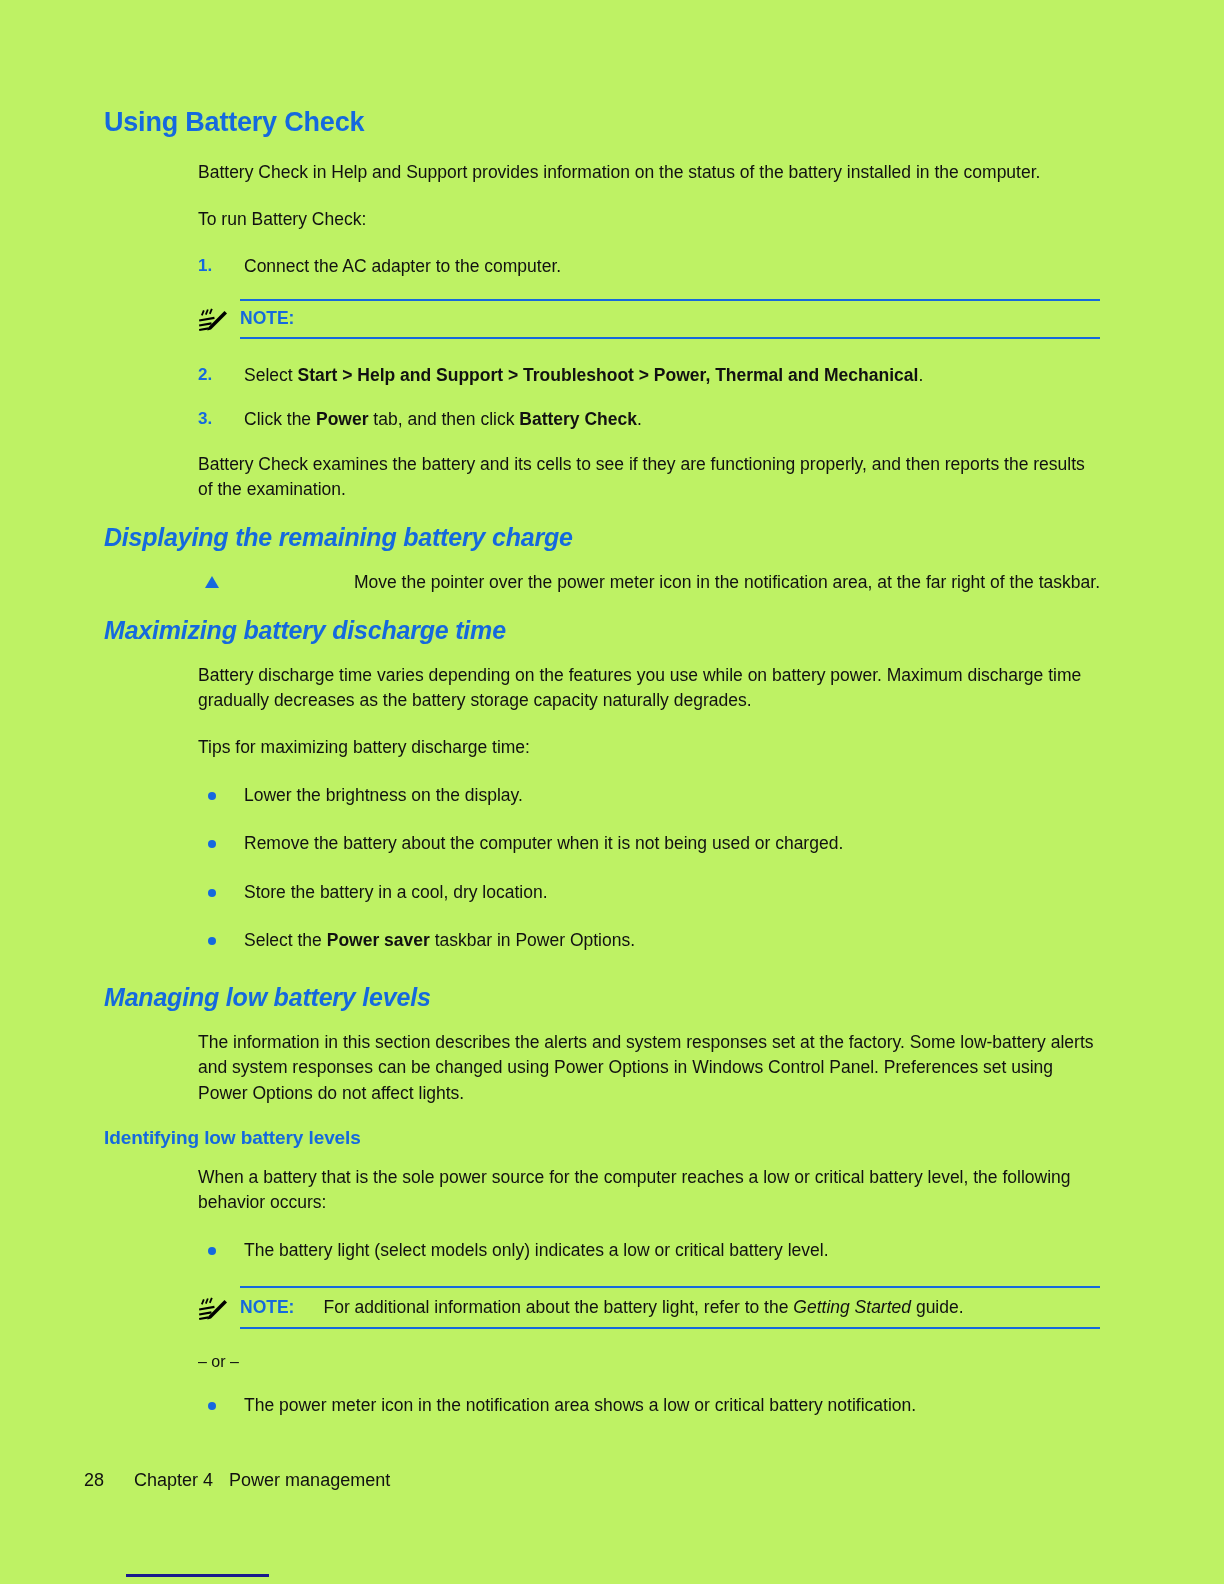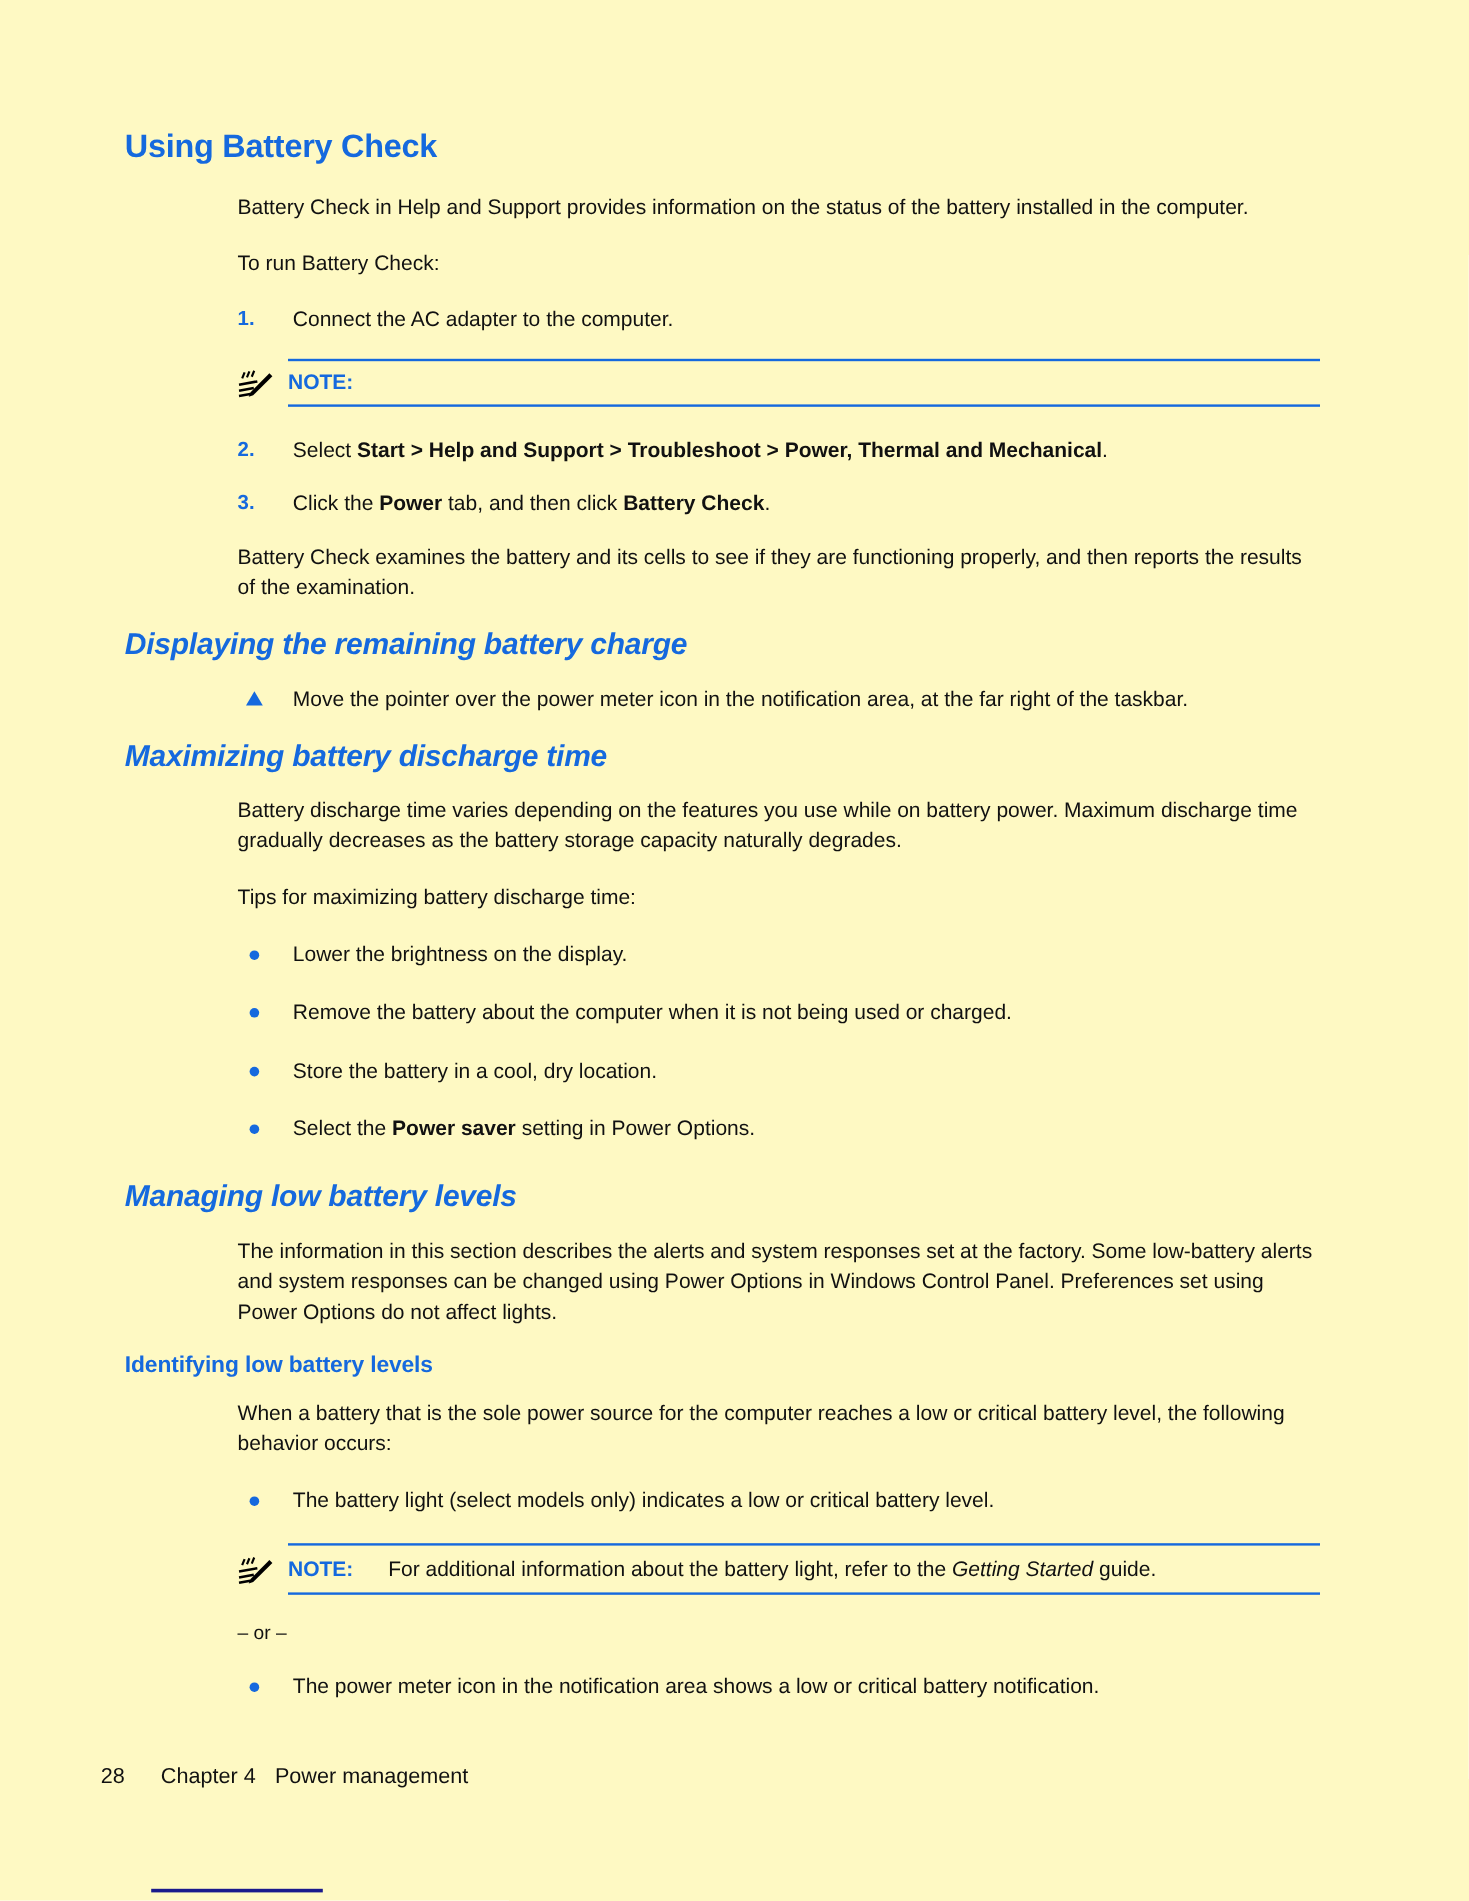--- a/index.html
+++ b/index.html
@@ -8,21 +8,21 @@
     background: #ffffff;
   }
   body {
     font-family: "Liberation Sans", sans-serif;
     color: #000000;
   }
   .page {
     position: relative;
     width: 1224px;
     height: 1584px;
-    background: #fef9c3;
+    background: #bef264;
     overflow: hidden;
     box-sizing: border-box;
   }
   .content {
     position: absolute;
     left: 104px;
     top: 108px;
     width: 996px;
   }
 
@@ -124,21 +124,21 @@
     content: "";
     position: absolute;
     left: 7px;
     top: 6px;
     width: 0;
     height: 0;
     border-left: 7px solid transparent;
     border-right: 7px solid transparent;
     border-bottom: 12px solid #1569DE;
   }
-  .titem .ttext { flex: 1; }
+  .titem .ttext { flex: 1; text-align: right; }
 
   
   .note-wrap {
     display: flex;
     align-items: stretch;
     margin: 0 0 24px 0;
     padding-left: 94px;
   }
   .note-icon {
     flex: 0 0 42px;
@@ -280,21 +280,21 @@
       <div class="bitem">
         <span class="dot"></span>
         <span class="btext">Remove the battery about the computer when it is not being used or charged.</span>
       </div>
       <div class="bitem">
         <span class="dot"></span>
         <span class="btext">Store the battery in a cool, dry location.</span>
       </div>
       <div class="bitem">
         <span class="dot"></span>
-        <span class="btext"><span>Select the </span><span class="b">Power saver</span><span> setting in Power Options.</span></span>
+        <span class="btext"><span>Select the </span><span class="b">Power saver</span><span> taskbar in Power Options.</span></span>
       </div>
     </div>
 
     <div class="sp-8"></div>
 
     <h2 class="h2">Managing low battery levels</h2>
 
     <p class="body-p">The information in this section describes the alerts and system responses set at the factory. Some low-battery alerts and system responses can be changed using Power Options in Windows Control Panel. Preferences set using Power Options do not affect lights.</p>
 
     <h3 class="h3">Identifying low battery levels</h3>

